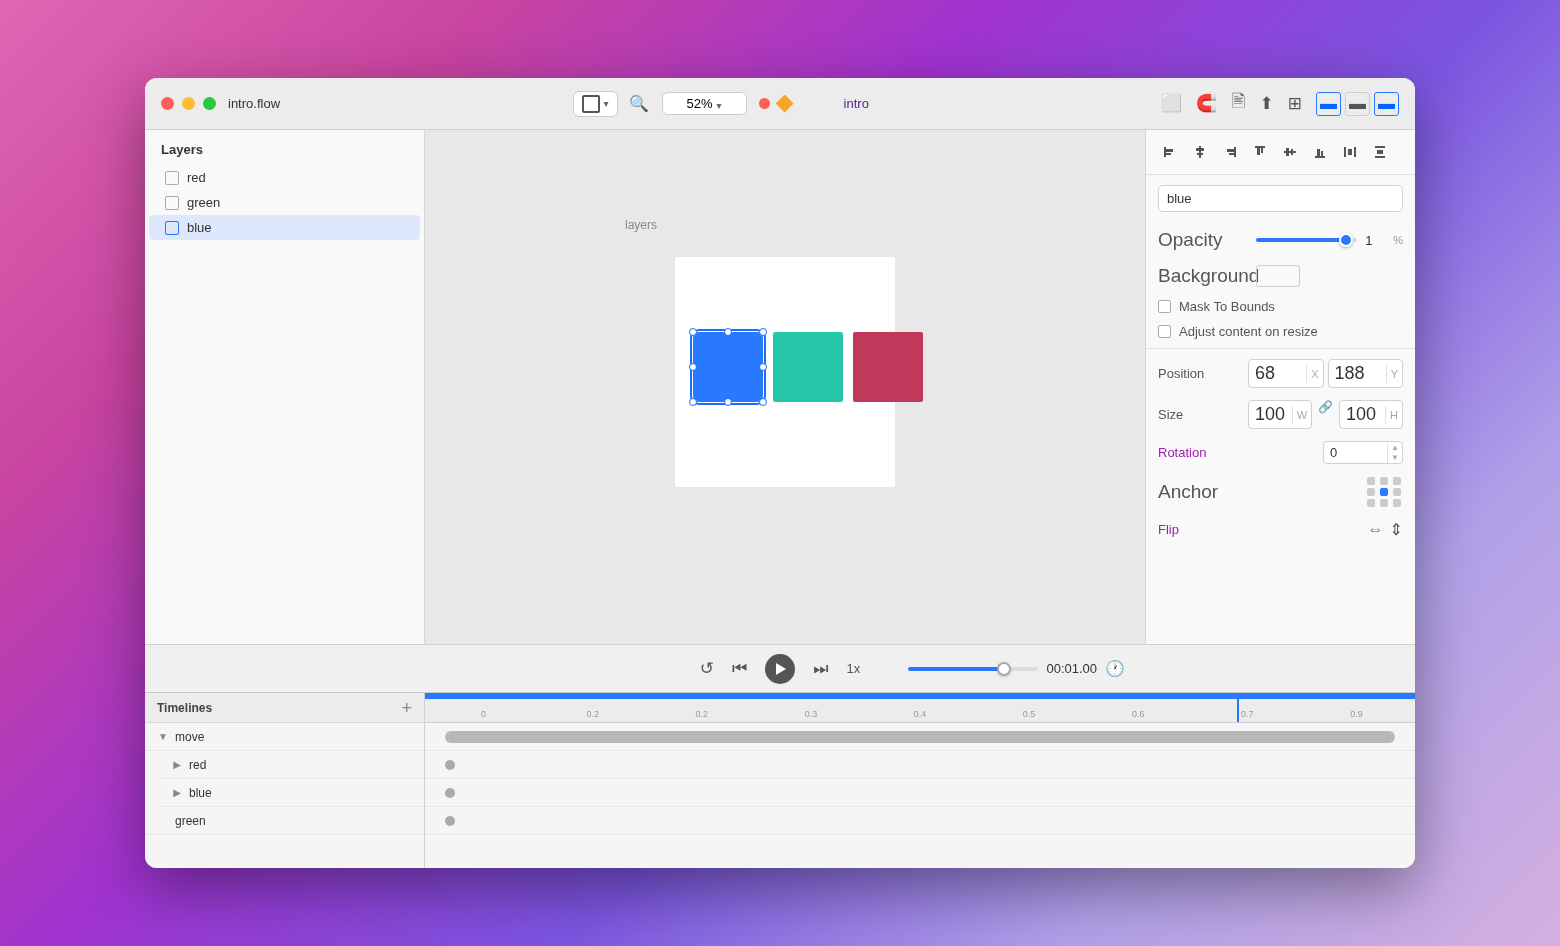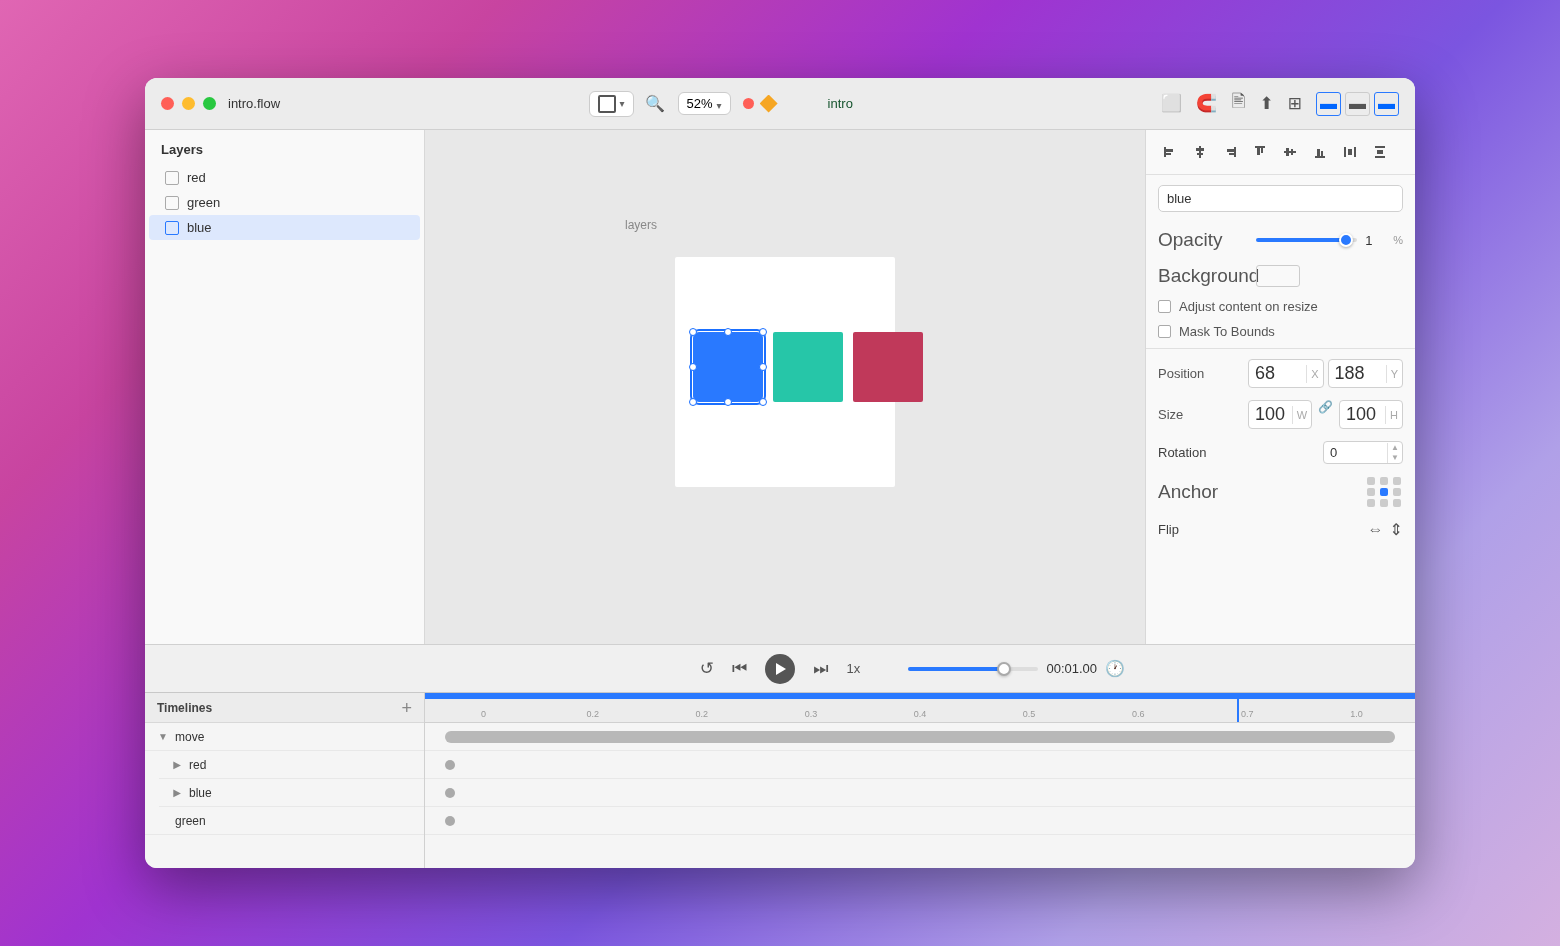--- a/index.html
+++ b/index.html
@@ -75,21 +75,21 @@
       height: 18px;
       border: 2px solid #555;
       border-radius: 2px;
     }
     .zoom-selector {
       display: flex;
       align-items: flex-end;
       gap: 4px;
       border: 1px solid #ccc;
       border-radius: 6px;
-      padding: 3px 8px;
+      padding: 3px 24px;
       background: white;
       cursor: pointer;
       font-size: 13px;
     }
     .doc-info {
       display: flex;
       align-items: center;
       gap: 6px;
     }
     .doc-record-dot {
@@ -99,21 +99,21 @@
       background: #ff5f57;
     }
     .sketch-diamond {
       width: 18px;
       height: 18px;
       background: #f6a623;
       clip-path: polygon(50% 0%, 100% 50%, 50% 100%, 0% 50%);
     }
     .doc-name {
       font-size: 13px;
-      color: #14532d;
+      color: #4c1d95;
       margin-left: 44px;
     }
     .titlebar-tools {
       display: flex;
       align-items: center;
       gap: 14px;
     }
     .tb-icon {
       color: #555;
       font-size: 17px;
@@ -391,21 +391,21 @@
       color: #aaa;
       border-left: 1px solid #e0e0e0;
     }
     .rotation-row {
       display: flex;
       align-items: center;
       padding: 6px 12px;
     }
     .rotation-label {
       font-size: 13px;
-      color: #404040;
+      color: #a21caf;
       width: 90px;
     }
     .rotation-input-group {
       display: flex;
       align-items: center;
       border: 1px solid #d0d0d0;
       border-radius: 4px;
       background: white;
       overflow: hidden;
       width: 80px;
@@ -829,25 +829,25 @@
         <span class="opacity-percent">%</span>
       </div>
 
       <div class="prop-row">
         <span class="prop-label">Background</span>
         <div class="bg-swatch"></div>
       </div>
 
       <div class="checkbox-row">
         <div class="prop-checkbox"></div>
-        <span class="checkbox-label">Adjust content on resize</span>
+        <span class="checkbox-label">Mask To Bounds</span>
       </div>
       <div class="checkbox-row">
         <div class="prop-checkbox"></div>
-        <span class="checkbox-label">Mask To Bounds</span>
+        <span class="checkbox-label">Adjust content on resize</span>
       </div>
 
       <div class="prop-divider"></div>
 
       <div class="pos-size-row">
         <span class="pos-label">Position</span>
         <div class="pos-inputs">
           <div class="pos-input-group">
             <span class="pos-input-val">68</span>
             <span class="pos-input-unit">X</span>
@@ -960,21 +960,21 @@
         <div class="ruler-playhead"></div>
         <div class="ruler-marks">
           <span class="ruler-mark">0</span>
           <span class="ruler-mark">0.2</span>
           <span class="ruler-mark">0.2</span>
           <span class="ruler-mark">0.3</span>
           <span class="ruler-mark">0.4</span>
           <span class="ruler-mark">0.5</span>
           <span class="ruler-mark">0.6</span>
           <span class="ruler-mark">0.7</span>
-          <span class="ruler-mark">1.0</span>
+          <span class="ruler-mark">0.9</span>
         </div>
       </div>
       <div class="track-row">
         <div class="track-bar" style="background:#b8b8b8;height:12px;border-radius:6px;"></div>
       </div>
       <div class="track-row">
         <div class="track-dot"></div>
       </div>
       <div class="track-row">
         <div class="track-dot"></div>

